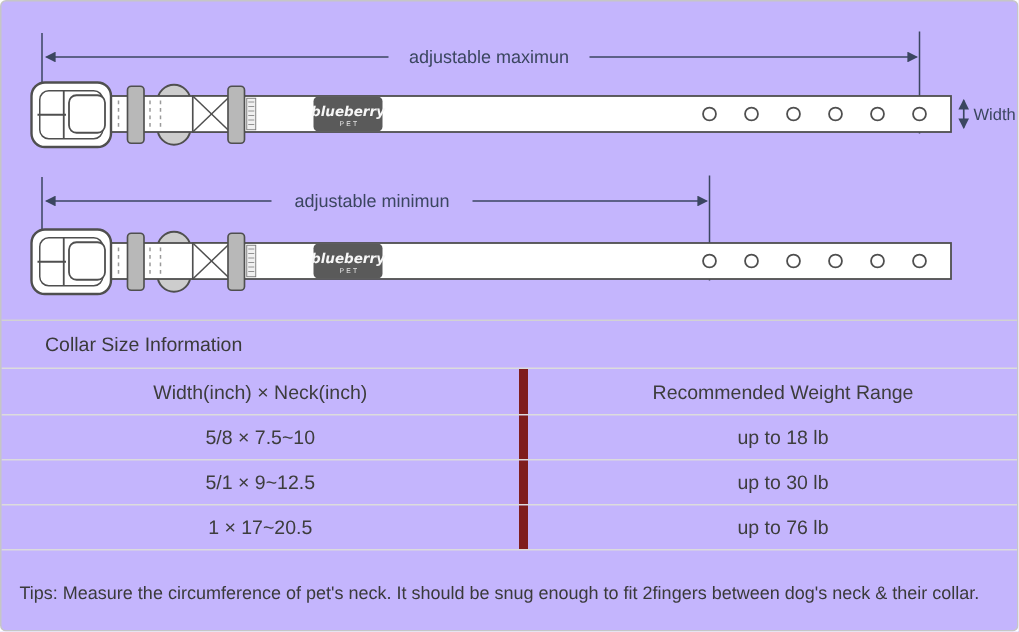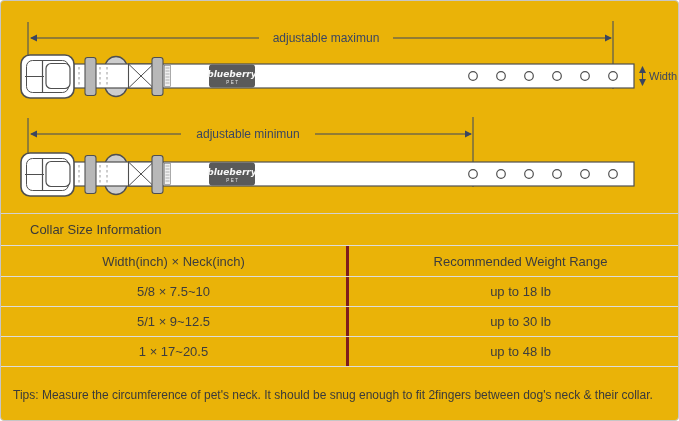--- a/index.html
+++ b/index.html
@@ -1,18 +1,18 @@
 <!DOCTYPE html>
 <html><head>
 <meta charset="utf-8">
 <style>
   html,body { margin:0; padding:0; background:#fff; }
   #frame {
     position:relative; width:679px; height:421px; box-sizing:border-box;
-    border:1px solid #c6c6c6; border-radius:4px; background:#eab308; overflow:hidden;
+    border:1px solid #c6c6c6; border-radius:4px; background:#c4b5fd; overflow:hidden;
     font-family:"Liberation Sans", sans-serif;
   }
   
   #diagram { display:block; width:677px; height:212px; }
   .dim   { stroke:#3b4660; stroke-width:1.1; fill:none; }
   .tick  { stroke:#3b4660; stroke-width:1;   fill:none; }
   .dimtext { fill:#3b4660; font-size:12px; font-family:"Liberation Sans", sans-serif; }
   .widthtext { fill:#3b4660; font-size:11px; font-family:"Liberation Sans", sans-serif; }
   .outline { stroke:#4f4f4f; fill:#ffffff; }
   .keeper  { stroke:#4f4f4f; stroke-width:1.1; fill:#b8b8b8; }
@@ -24,21 +24,21 @@
   .brandname { fill:#f7f7f7; font-size:9px; font-style:italic; font-weight:bold;
                font-family:"DejaVu Sans", sans-serif; }
   .brandsub  { fill:#e8e8e8; font-size:4.5px; letter-spacing:1.5px;
                font-family:"Liberation Sans", sans-serif; }
   
   #size-table { position:absolute; left:0; top:212px; right:0; bottom:0; }
   .t-title { height:31px; line-height:31px; border-top:1px solid #d2d2d2;
              padding-left:29px; font-size:13px; color:#3a3a3a; }
   .trow { display:flex; border-top:1px solid #dcdcdc; }
   .c1 { width:345px; box-sizing:border-box; }
-  .c2 { flex:1; border-left:3px solid #7f1d1d; box-sizing:border-box;padding-left:14px; }
+  .c2 { flex:1; border-left:6px solid #7f1d1d; box-sizing:border-box;padding-left:14px; }
   .hcell { height:30px; } .dcell { height:29px; }
   .cellin { display:flex; height:100%; align-items:center; justify-content:center;
             font-size:13px; color:#3d3d3d; }
   .t-tips { border-top:1px solid #dcdcdc; font-size:12px; color:#3a3a3a;
             padding:21px 0 0 12px; }
 </style>
 </head>
 <body>
 
 <div id="frame">
@@ -200,19 +200,19 @@
         </div>
       <div class="c2 dcell">
           <div class="cellin">up to 30 lb</div>
         </div>
     </div>
     <div class="trow">
       <div class="c1 dcell">
           <div class="cellin">1 × 17~20.5</div>
         </div>
       <div class="c2 dcell">
-          <div class="cellin">up to 48 lb</div>
+          <div class="cellin">up to 76 lb</div>
         </div>
     </div>
 
     <div class="t-tips">Tips: Measure the circumference of pet's neck. It should be snug enough to fit 2fingers between dog's neck &amp; their collar.</div>
   </div>
 </div>
 
 </body></html>

